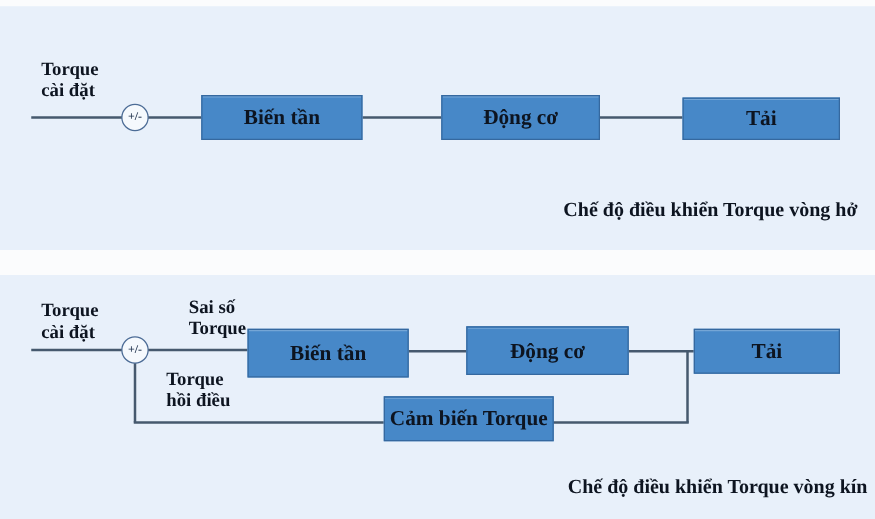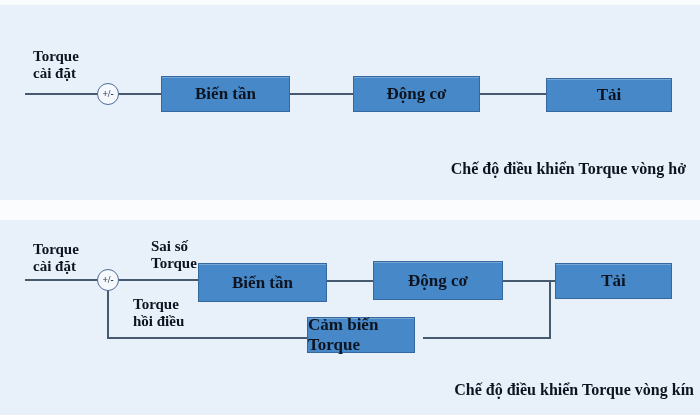--- a/index.html
+++ b/index.html
@@ -108,20 +108,20 @@
 
     <div class="block" style="left:198px;top:43px;width:129px;height:39px;">
       <span>Biến tần</span>
     </div>
     <div class="block" style="left:373px;top:41px;width:130px;height:39px;">
       <span>Động cơ</span>
     </div>
     <div class="block" style="left:555px;top:43px;width:117px;height:36px;">
       <span>Tải</span>
     </div>
-    <div class="block" style="left:307px;top:97px;width:108px;height:36px;">
+    <div class="block" style="left:307px;top:97px;width:136px;height:36px;">
       <span>Cảm biến Torque</span>
     </div>
 
     <div class="caption" style="left:40px;top:161px;width:654px;">Chế độ điều khiển Torque vòng kín</div>
   </div>
 
 </div>
 
 </body></html>

